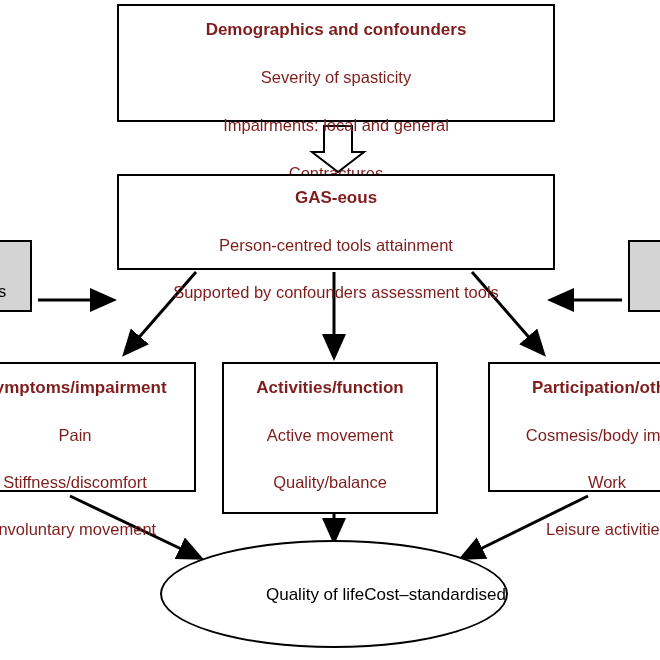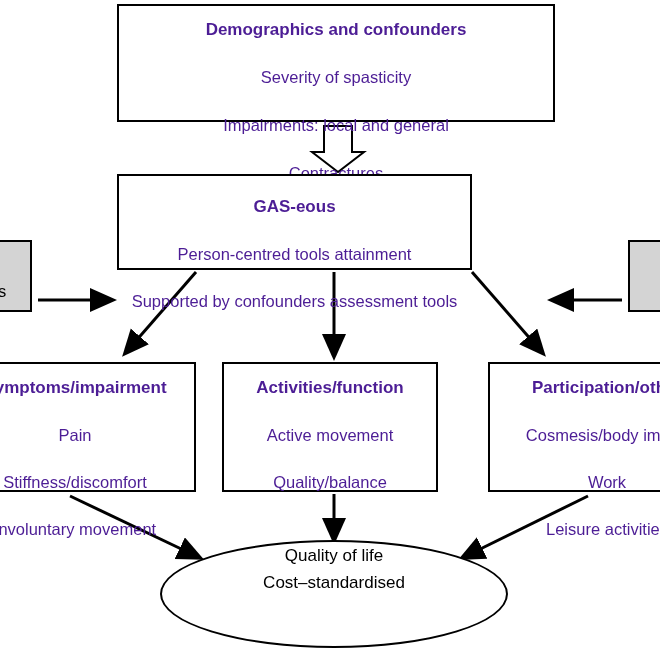--- a/index.html
+++ b/index.html
@@ -14,21 +14,21 @@
     background: #ffffff;
     font-family: "Liberation Sans", sans-serif;
     overflow: hidden;
   }
   .box {
     position: absolute;
     box-sizing: border-box;
     border: 2px solid #000000;
     background: #ffffff;
     text-align: center;
-    color: #4c1d95;
+    color: #7f1d1d;
   }
   .box .title {
     font-weight: bold;
     display: block;
   }
   .box .line {
     display: block;
     margin-top: 21px;
   }
   .sidebox {
@@ -41,45 +41,44 @@
   }
   .ellipse {
     position: absolute;
     box-sizing: border-box;
     border: 2px solid #000000;
     background: #ffffff;
     border-radius: 50%;
     text-align: center;
     color: #000000;
     display: flex;
-    flex-direction: column;
     align-items: center;
-    justify-content: flex-start;
+    justify-content: flex-end;
   }
   svg.arrows {
     position: absolute;
     left: 0;
     top: 0;
     width: 660px;
     height: 660px;
     pointer-events: none;
   }
 
   
   #demographics {
     left: 117px; top: 4px; width: 438px; height: 118px;
     padding-top: 10px;
     font-size: 16.5px;
     line-height: 27px;
   }
   #demographics .title { font-size: 17px; margin-bottom: 4px; }
 
   #gaseous {
-    left: 117px; top: 174px; width: 355px; height: 96px;
-    padding-top: 18px;
+    left: 117px; top: 174px; width: 438px; height: 96px;
+    padding-top: 9px;
     font-size: 16.5px;
     line-height: 26px;
   }
   #gaseous .title { font-size: 17px; margin-bottom: 3px; }
 
   #left-side {
     left: -28px; top: 240px; width: 60px; height: 72px;
     padding-top: 40px;
     font-size: 16.5px;
   }
@@ -91,21 +90,21 @@
 
   #symptoms {
     left: -46px; top: 362px; width: 242px; height: 130px;
     padding-top: 11px;
     font-size: 16.5px;
     line-height: 26px;
   }
   #symptoms .title { font-size: 17px; margin-bottom: 4px; }
 
   #activities {
-    left: 222px; top: 362px; width: 216px; height: 130px;
+    left: 222px; top: 362px; width: 216px; height: 152px;
     padding-top: 11px;
     font-size: 16.5px;
     line-height: 26px;
   }
   #activities .title { font-size: 17px; margin-bottom: 4px; }
 
   #participation {
     left: 488px; top: 362px; width: 238px; height: 130px;
     padding-top: 11px;
     font-size: 16.5px;

